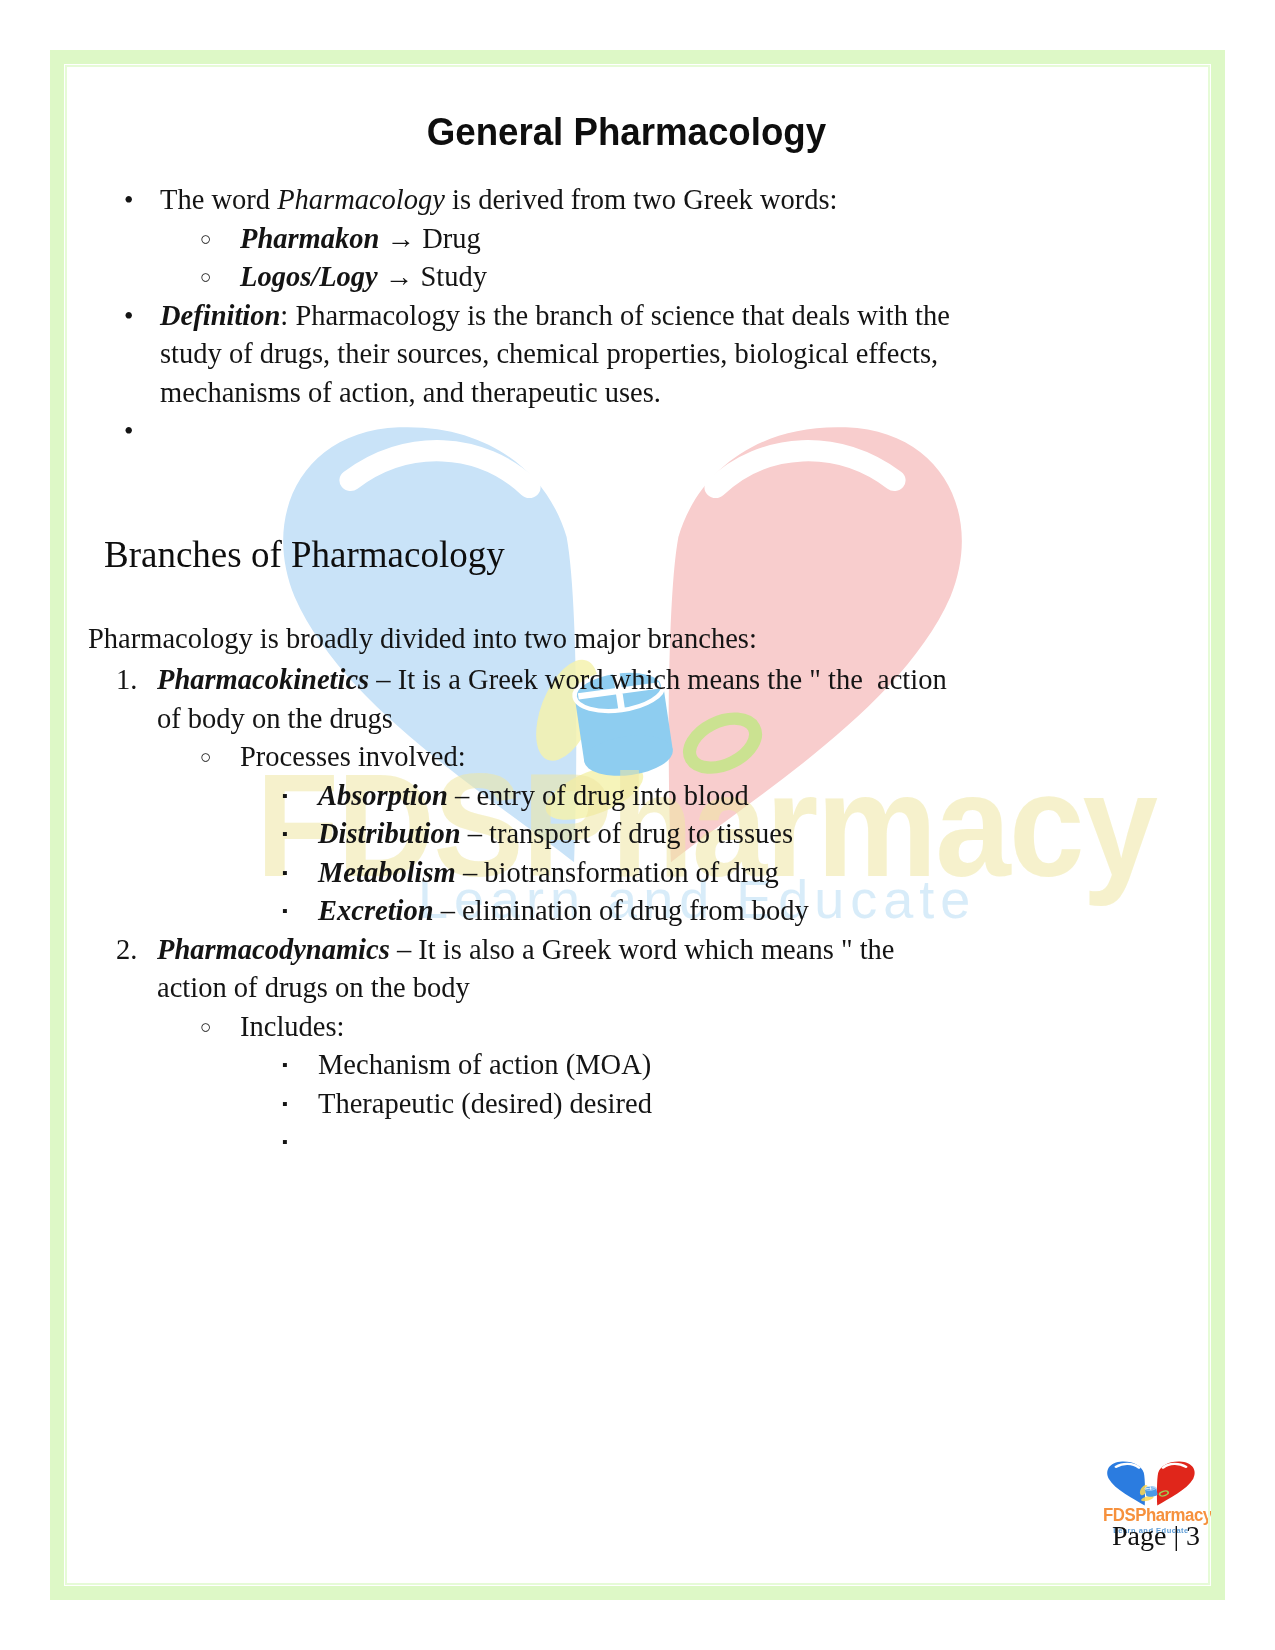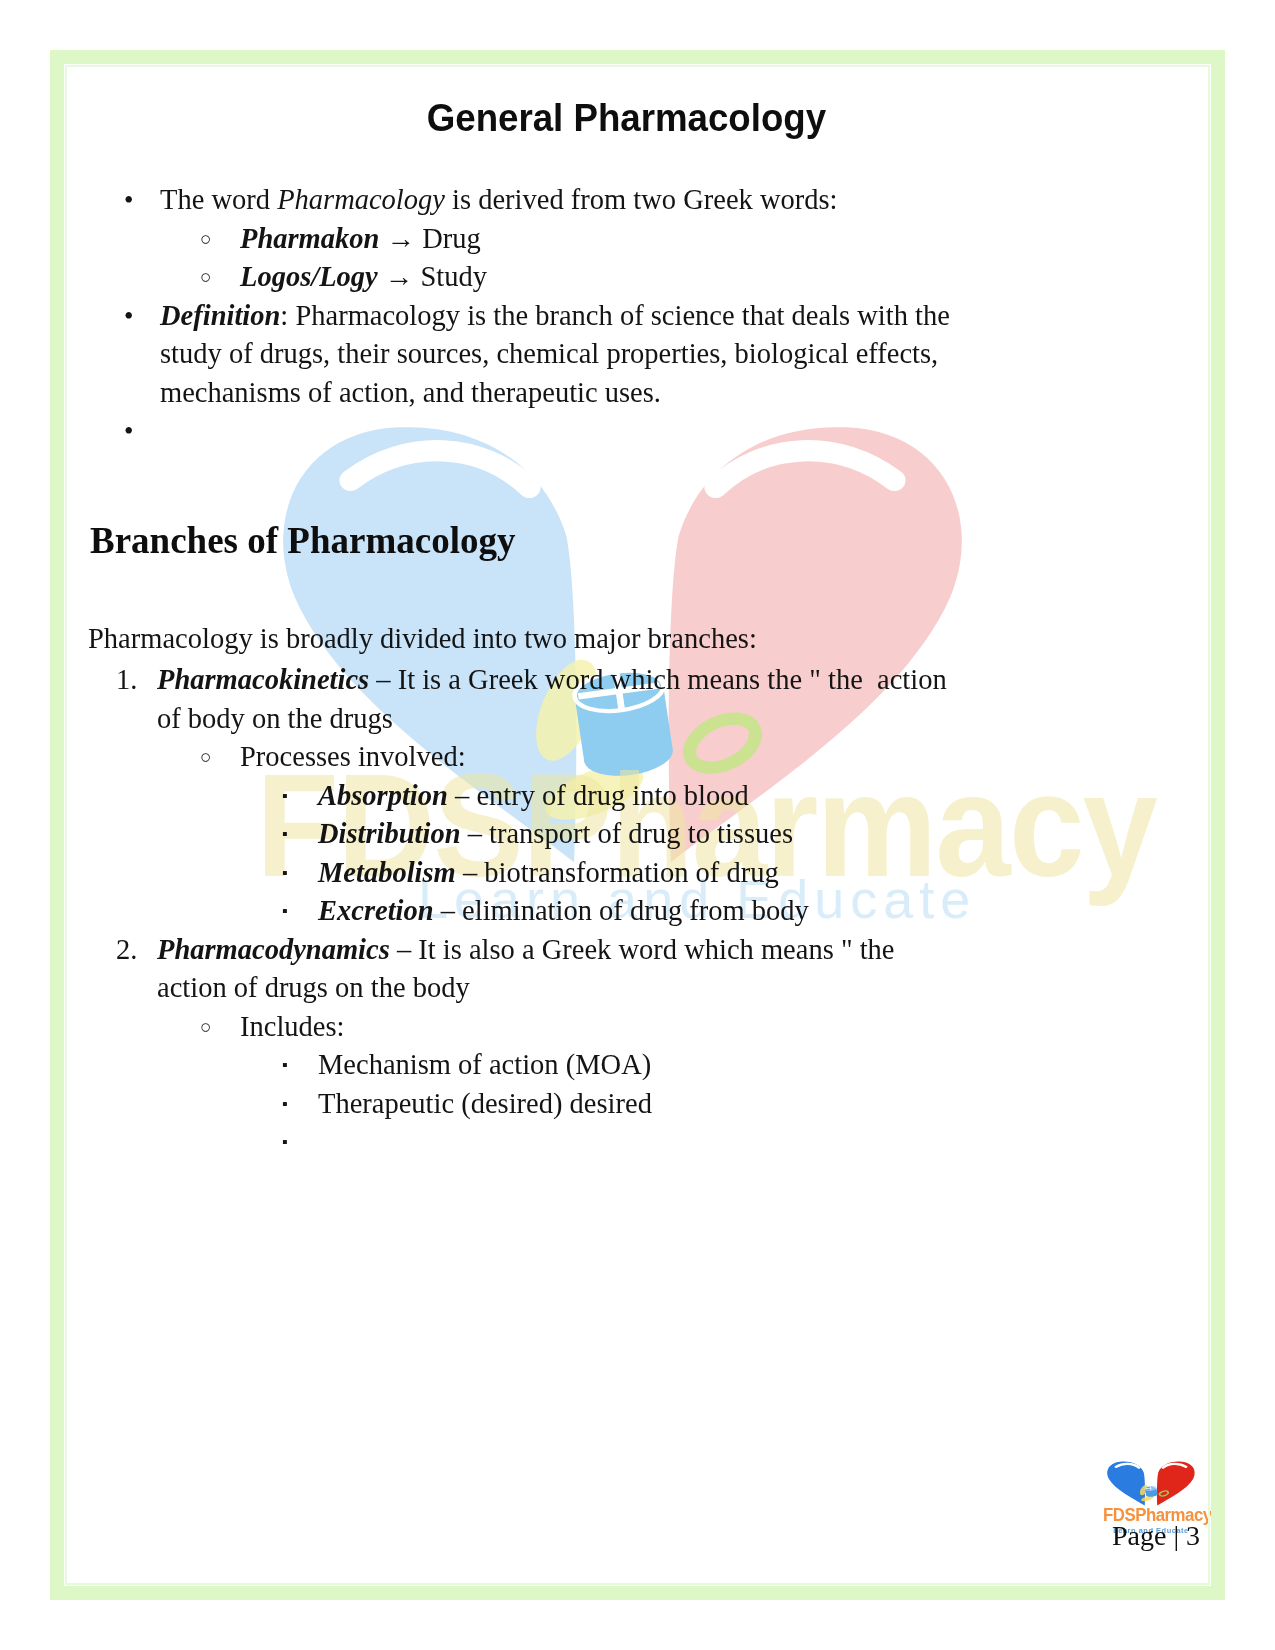--- a/index.html
+++ b/index.html
@@ -13,25 +13,25 @@
   .wm{position:absolute;inset:0;z-index:0;}
   .wm-svg{position:absolute;left:250px;top:392px;width:745px;height:495px;}
   .wm-brand{position:absolute;left:256px;top:742px;font-family:"Liberation Sans",sans-serif;
             font-weight:bold;font-size:146px;letter-spacing:-2px;color:#efe7a4;opacity:.55;
             transform:scaleX(.93);transform-origin:left top;white-space:nowrap;}
   .wm-tag{position:absolute;left:418px;top:868px;font-family:"Liberation Sans",sans-serif;
           font-size:54px;color:#cfe8f8;opacity:.8;letter-spacing:6px;white-space:nowrap;}
 
   
   .content{position:absolute;inset:0;z-index:1;}
-  .title{position:absolute;left:88px;right:110px;top:96px;margin:0;text-align:center;
+  .title{position:absolute;left:88px;right:110px;top:96px;margin:14px;text-align:center;
          font-family:"Liberation Sans",sans-serif;font-weight:700;font-size:39px;color:#0e0e0e;}
   .title-inner{display:inline-block;transform:scaleX(.94);}
   .intro{position:absolute;left:88px;top:181px;width:1085px;font-size:28.5px;line-height:38.5px;}
-  .section-h{position:absolute;left:88px;top:517px;margin:2px;font-size:37px;font-weight:bold;
+  .section-h{position:absolute;left:88px;top:517px;margin:16px;font-size:37px;font-weight:normal;
              font-family:"Liberation Serif",serif;color:#0e0e0e;}
   .lead{position:absolute;left:88px;top:620px;font-size:28.5px;line-height:38.5px;white-space:nowrap;}
   .main{position:absolute;left:88px;top:661px;width:1085px;font-size:28.5px;line-height:38.5px;}
   .li{position:relative;}
   .ln{white-space:nowrap;}
   .mk{position:absolute;top:0;line-height:38.5px;}
   .lvl1{padding-left:72px;} .lvl1>.mk{left:36px;font-size:27px;}
   .lvl2{padding-left:152px;} .lvl2>.mk{left:112px;font-size:19px;}
   .lvl3{padding-left:230px;} .lvl3>.mk{left:194px;font-size:16px;}
   .numli{padding-left:69px;} .numli>.mk{left:28px;}

